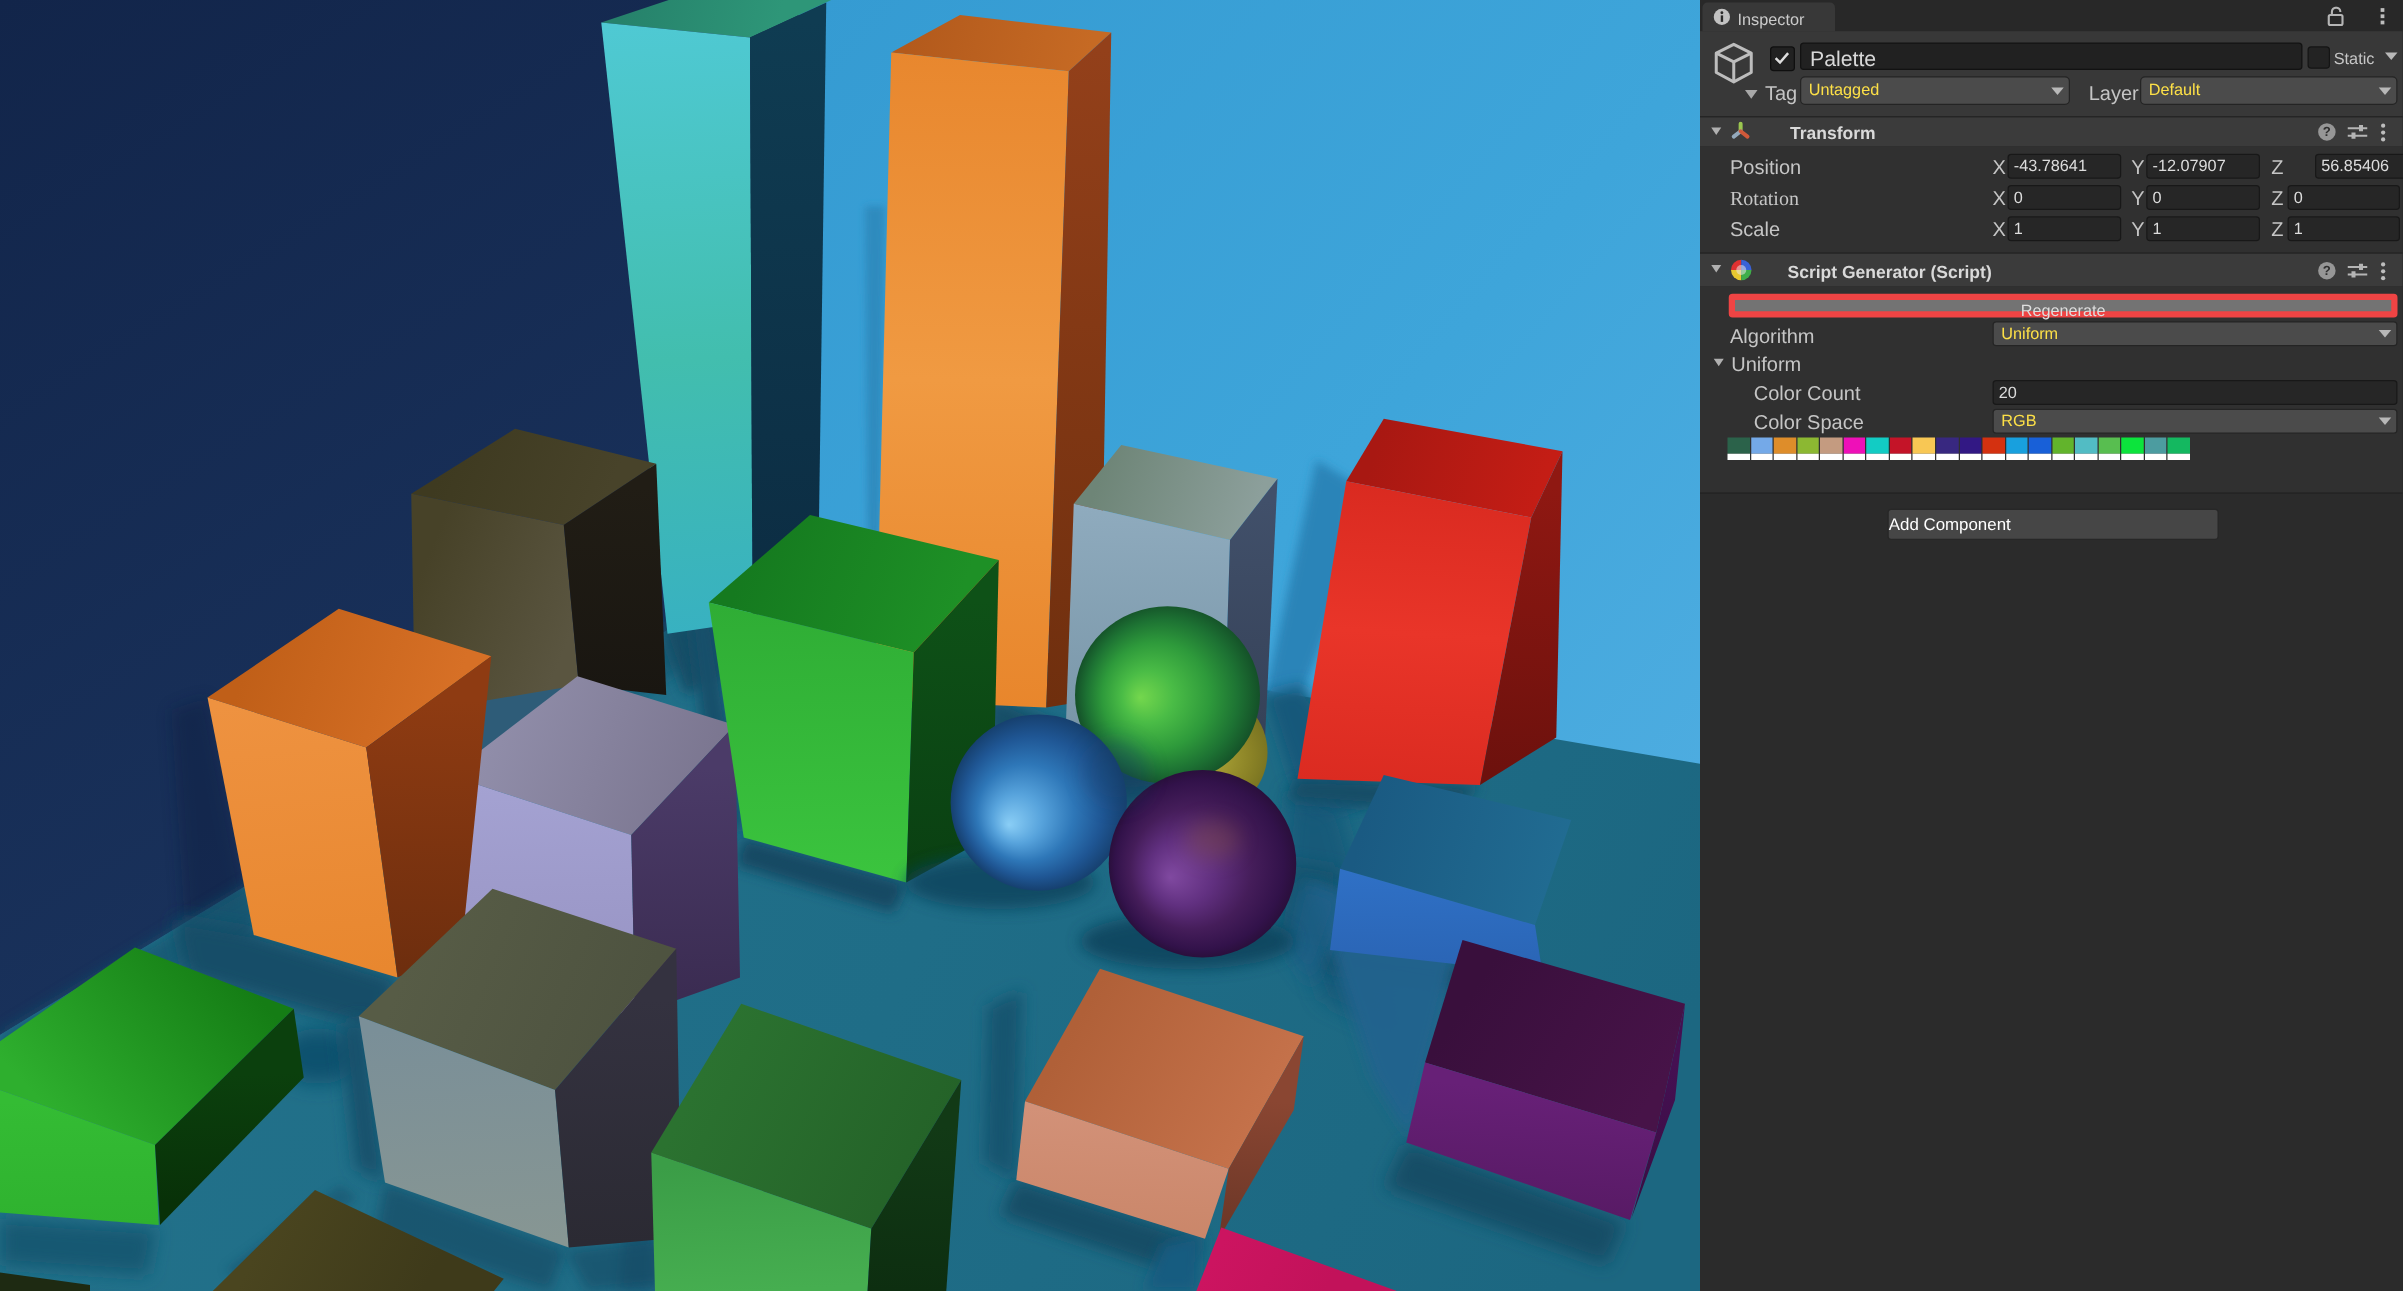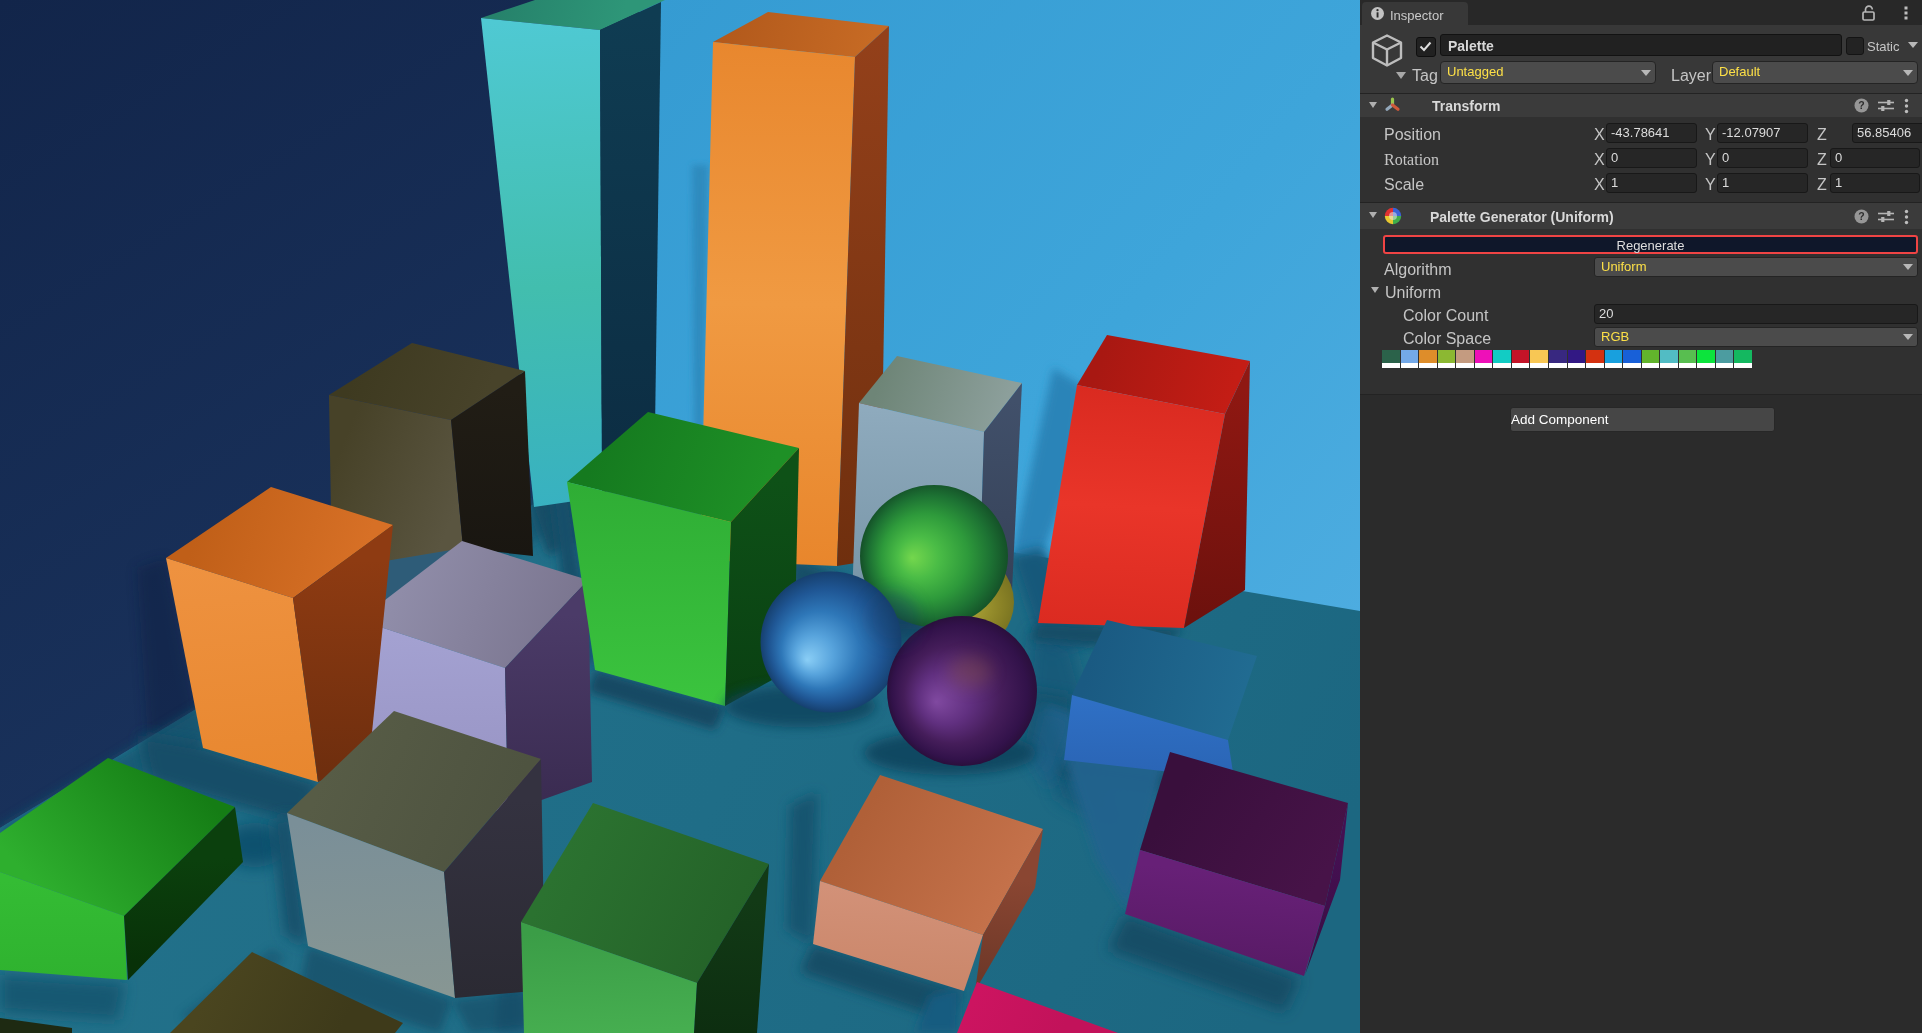--- a/index.html
+++ b/index.html
@@ -377,21 +377,21 @@
       <path d="M 5 10.5 L 19 17.5 L 33 10.5"></path>
       <path d="M 19 17.5 L 19 33.5"></path>
     </g>
   </svg>
   <div class="darr" style="left:36px;top:72px;border-left-width:5.5px;border-right-width:5.5px;border-top-width:7px;border-top-color:#a8a8a8;"></div>
   <div class="abs" style="left:56px;top:37px;width:18px;height:18px;background:#212121;border:1px solid #0f0f0f;border-radius:3px;"></div>
   <svg class="abs" style="left:58px;top:40px;" width="15" height="13" viewBox="0 0 15 13">
     <path d="M 2.5 6.5 L 6 10 L 12.5 2.5" fill="none" stroke="#dedede" stroke-width="2"></path>
   </svg>
   <div class="abs" style="left:80px;top:34px;width:402px;height:22px;background:#212121;border:1px solid #121212;border-radius:3px;box-sizing:border-box;"></div>
-  <div class="abs" style="left:88px;top:38px;color:#d8d8d8;font-size:14px;font-weight:bold;">Palette</div>
+  <div class="abs" style="left:88px;top:38px;color:#d8d8d8;font-size:17px;font-weight:normal;">Palette</div>
   <div class="abs" style="left:486px;top:37px;width:16px;height:16px;background:#232323;border:1px solid #141414;border-radius:3px;"></div>
   <div class="abs" style="left:507px;top:39px;color:#c6c6c6;font-size:13px;">Static</div>
   <div class="darr" style="left:548px;top:42px;"></div>
 
   <div class="lbl" style="left:52px;top:68px;">Tag</div>
   <div class="drop" style="left:80px;top:61px;width:216px;height:23px;">Untagged</div>
   <div class="darr" style="left:281px;top:70px;"></div>
   <div class="lbl" style="left:311px;top:68px;">Layer</div>
   <div class="drop" style="left:352px;top:61px;width:206px;height:23px;">Default</div>
   <div class="darr" style="left:543px;top:70px;"></div>
@@ -459,40 +459,40 @@
         </clipPath>
     </defs>
     <g clip-path="url(#cc)">
       <rect x="0" y="0" width="9" height="9" fill="#e03131"></rect>
       <rect x="9" y="0" width="9" height="9" fill="#3a62d8"></rect>
       <rect x="0" y="9" width="9" height="9" fill="#e8c830"></rect>
       <rect x="9" y="9" width="9" height="9" fill="#3fae4a"></rect>
       <circle cx="9" cy="9" r="4" fill="#e8e8e8" opacity="0.55"></circle>
     </g>
   </svg>
-  <div class="abs" style="left:70px;top:209px;color:#d9d9d9;font-size:14px;font-weight:bold;">Palette Generator (Uniform)</div>
+  <div class="abs" style="left:70px;top:209px;color:#d9d9d9;font-size:14px;font-weight:bold;">Script Generator (Script)</div>
   <svg class="abs" style="left:494px;top:209px;" width="15" height="15" viewBox="0 0 15 15">
     <circle cx="7.5" cy="7.5" r="7" fill="#969696"></circle>
     <text x="7.5" y="11.2" text-anchor="middle" font-size="10.5" font-weight="bold" fill="#2e2e2e" font-family="Liberation Sans, sans-serif">?</text>
   </svg>
   <svg class="abs" style="left:518px;top:210px;" width="16" height="14" viewBox="0 0 16 14">
     <g stroke="#b5b5b5" stroke-width="1.6">
       <line x1="0" y1="3.5" x2="16" y2="3.5"></line>
         <line x1="0" y1="9.5" x2="16" y2="9.5"></line>
     </g>
     <rect x="9.2" y="1" width="3.2" height="5" fill="#b5b5b5"></rect>
     <rect x="3.2" y="7" width="3.2" height="5" fill="#b5b5b5"></rect>
   </svg>
   <svg class="abs" style="left:543px;top:209px;" width="7" height="16" viewBox="0 0 7 16">
     <circle cx="3.5" cy="2.5" r="1.7" fill="#bdbdbd"></circle>
       <circle cx="3.5" cy="8" r="1.7" fill="#bdbdbd"></circle>
       <circle cx="3.5" cy="13.5" r="1.7" fill="#bdbdbd"></circle>
   </svg>
   <div class="abs" style="left:0;top:229px;width:562px;height:165px;background:#303030;"></div>
-  <div class="abs" style="left:23px;top:235px;width:535px;height:19px;background:#0f172a;border:2px solid #ef4444;border-radius:3px;box-sizing:border-box;color:#dedede;font-size:13px;text-align:center;line-height:17px;">Regenerate</div>
+  <div class="abs" style="left:23px;top:235px;width:535px;height:19px;background:#737373;border:5px solid #ef4444;border-radius:3px;box-sizing:border-box;color:#dedede;font-size:13px;text-align:center;line-height:17px;">Regenerate</div>
   <div class="lbl" style="left:24px;top:262px;">Algorithm</div>
   <div class="drop" style="left:234px;top:257px;width:324px;height:20px;line-height:18px;border-radius:3px;">Uniform</div>
   <div class="darr" style="left:543px;top:264px;"></div>
   <div class="fold" style="left:11px;top:287px;"></div>
   <div class="lbl" style="left:25px;top:285px;">Uniform</div>
   <div class="lbl" style="left:43px;top:308px;">Color Count</div>
   <div class="field" style="left:234px;top:304px;width:324px;height:20px;">20</div>
   <div class="lbl" style="left:43px;top:331px;text-align:center;">Color Space</div>
   <div class="drop" style="left:234px;top:327px;width:324px;height:20px;line-height:18px;border-radius:3px;">RGB</div>
   <div class="darr" style="left:543px;top:334px;"></div>

